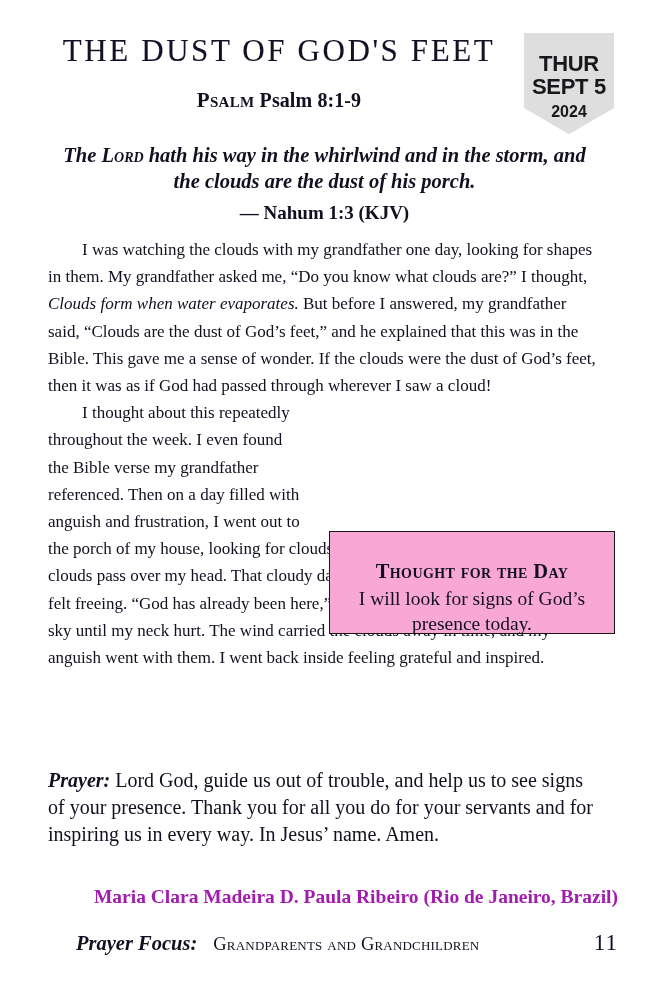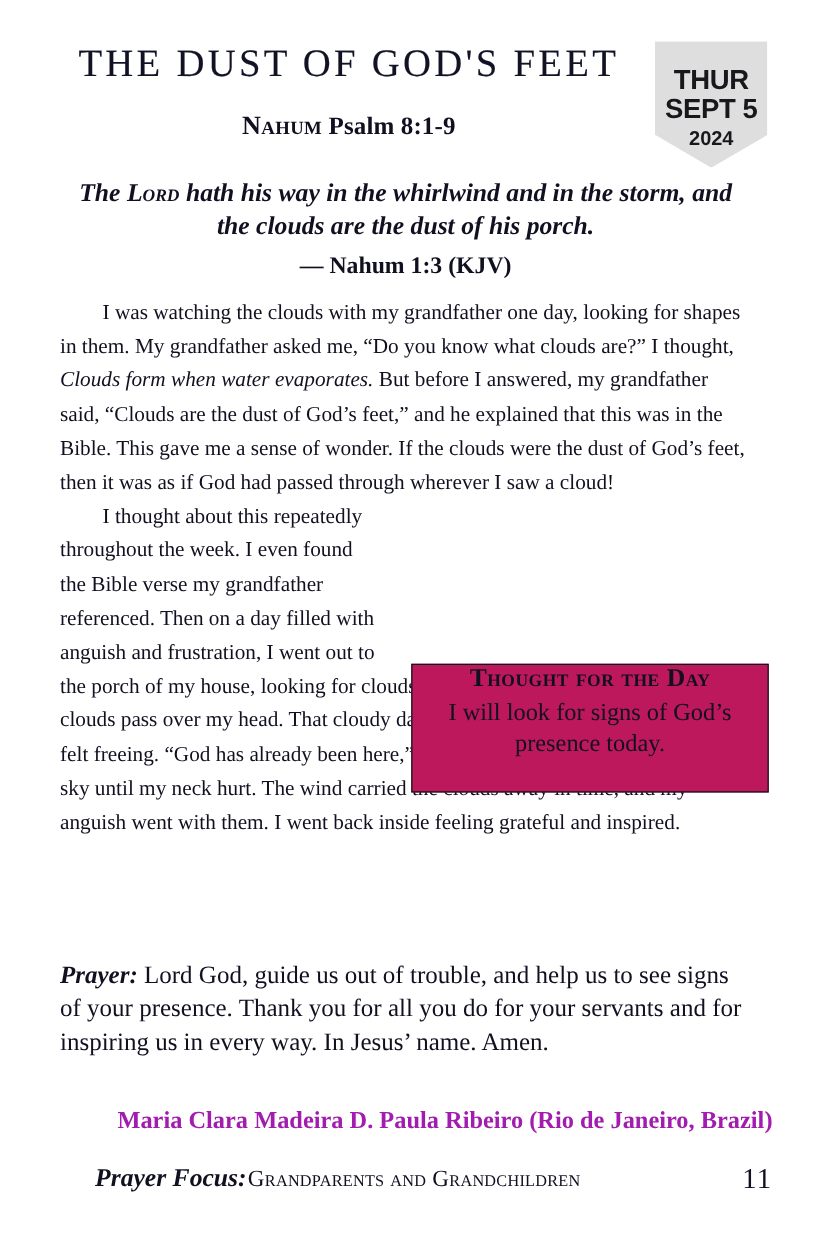--- a/index.html
+++ b/index.html
@@ -142,23 +142,23 @@
 
   
   .thought-box {
     position: absolute;
     left: 329px;
     top: 531px;
     width: 286px;
     height: 103px;
     box-sizing: border-box;
     border: 1.6px solid #15151c;
-    background: #be185d;
-    text-align: center;
-    padding-top: 0;
+    background: #f9a8d4;
+    text-align: center;
+    padding-top: 28px;
   }
   .thought-head {
     font-size: 20.5px;
     font-weight: bold;
     font-variant: small-caps;
     letter-spacing: 0.4px;
     color: #101020;
     line-height: 1.1;
   }
   .thought-body {
@@ -214,21 +214,21 @@
     font-style: italic;
     font-weight: bold;
     font-size: 20.5px;
     color: #101020;
   }
   .focus-value {
     font-size: 18.5px;
     font-variant: small-caps;
     letter-spacing: 0.2px;
     color: #101020;
-    margin-left: 1px;
+    margin-left: 16px;
   }
   .page-num {
     position: absolute;
     right: 0;
     top: -2px;
     font-size: 23px;
     color: #101020;
     font-family: "Liberation Serif", "DejaVu Serif", serif;
     letter-spacing: 1px;
   }
@@ -240,21 +240,21 @@
 
   <div class="date-tab">
     <span class="date-dow">THUR</span>
     <span class="date-md">SEPT 5</span>
     <span class="date-year">2024</span>
   </div>
 
   <div class="title">THE DUST OF GOD'S FEET</div>
 
   <div class="read-line">
-    <span class="read-label">Nahum</span>
+    <span class="read-label">Psalm</span>
     <span>Psalm 8:1-9</span>
   </div>
 
   <div class="scripture">
     <span>The </span><span class="sc-lord">Lord</span><span> hath his way in the whirlwind and in the storm, and the clouds are the dust of his porch.</span>
   </div>
   <div class="citation">— Nahum 1:3 (KJV)</div>
 
   <div class="body-text">
     <p><span>I was watching the clouds with my grandfather one day, looking for shapes in them.  My grandfather asked me, “Do you know what clouds are?”  I thought, </span><i>Clouds form when water evaporates.</i><span>  But before I answered, my grandfather said, “Clouds are the dust of God’s feet,” and he explained that this was in the Bible.  This gave me a sense of wonder.  If the clouds were the dust of God’s feet, then it was as if God had passed through wherever I saw a cloud!</span></p>

